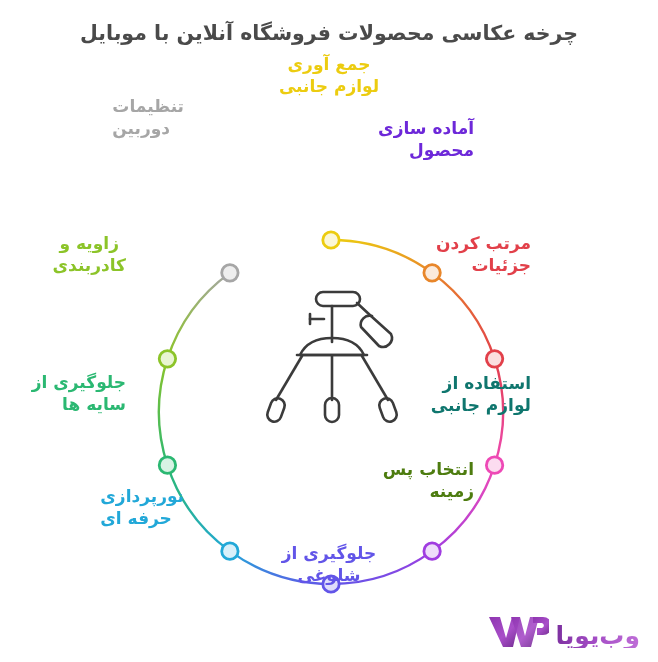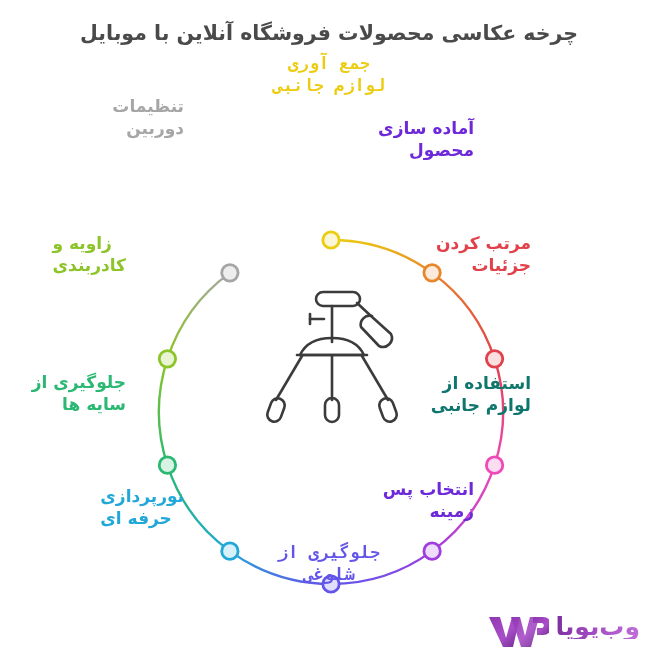--- a/index.html
+++ b/index.html
@@ -48,29 +48,29 @@
   .label {
     position: absolute;
     font-size: 17px;
     font-weight: bold;
     line-height: 1.28;
     direction: rtl;
     white-space: pre-line;
   }
   .label.right  { text-align: right; }
   .label.left   { text-align: left;  }
-  .label.center { text-align: center; font-family: Liberation Mono, monospace; }
+  .label.center { text-align: center; }
 
   
   .logo {
     position: absolute;
     right: 18px;
     bottom: 14px;
     display: flex;
-    align-items: flex-start;
+    align-items: flex-end;
     gap: 7px;
     direction: rtl;
   }
   .logo-text {
     font-size: 25px;
     font-weight: bold;
     background: linear-gradient(100deg, #7b2f9e 0%, #a24bc4 45%, #c06fd8 100%);
     -webkit-background-clip: text;
     background-clip: text;
     color: #8b3aa8;
@@ -183,31 +183,31 @@
 
   <div id="labels">
       <div class="label center" style="color: rgb(236, 204, 16); top: 54px; left: 0px; width: 658px; text-align: center;">جمع آوری
 لوازم جانبی</div>
       <div class="label right" style="color: #6d28d9; top: 118px; right: 184px;">آماده سازی
 محصول</div>
       <div class="label right" style="color: rgb(226, 64, 74); top: 233px; right: 127px;">مرتب کردن
 جزئیات</div>
       <div class="label right" style="color: #0f766e; top: 373px; right: 127px;">استفاده از
 لوازم جانبی</div>
-      <div class="label right" style="color: #6d28d9; top: 479px; right: 184px; margin-left: 29px;">انتخاب پس
+      <div class="label right" style="color: #4d7c0f; top: 459px; right: 184px; margin-left: 29px;">انتخاب پس
 زمینه</div>
       <div class="label center" style="color: rgb(98, 85, 232); top: 543px; left: 0px; width: 658px; text-align: center;">جلوگیری از
 شلوغی</div>
       <div class="label left" style="color: rgb(34, 168, 216); top: 486px; left: 184px; text-align: left; transform: translateX(-100%);">نورپردازی
 حرفه ای</div>
       <div class="label left" style="color: rgb(43, 184, 114); top: 372px; left: 126px; text-align: right; transform: translateX(-100%);">جلوگیری از
 سایه ها</div>
-      <div class="label left" style="color: rgb(140, 196, 41); top: 233px; left: 126px; text-align: left; transform: translateX(-100%);">زاویه و
+      <div class="label left" style="color: rgb(140, 196, 41); top: 233px; left: 126px; text-align: center; transform: translateX(-100%);">زاویه و
 کادربندی</div>
-      <div class="label left" style="color: rgb(166, 166, 166); top: 96px; left: 184px; text-align: right; transform: translateX(-100%);">تنظیمات
+      <div class="label left" style="color: rgb(166, 166, 166); top: 96px; left: 184px; text-align: left; transform: translateX(-100%);">تنظیمات
 دوربین</div>
     </div>
 
   <div class="logo">
     <span class="logo-text">وب‌پویا</span>
     <svg class="logo-mark" width="62" height="34" viewBox="0 0 62 34">
       <defs>
         <linearGradient id="lg" x1="0" y1="0" x2="1" y2="1">
           <stop offset="0%" stop-color="#8e35b0"></stop>
           <stop offset="55%" stop-color="#a94fc9"></stop>

